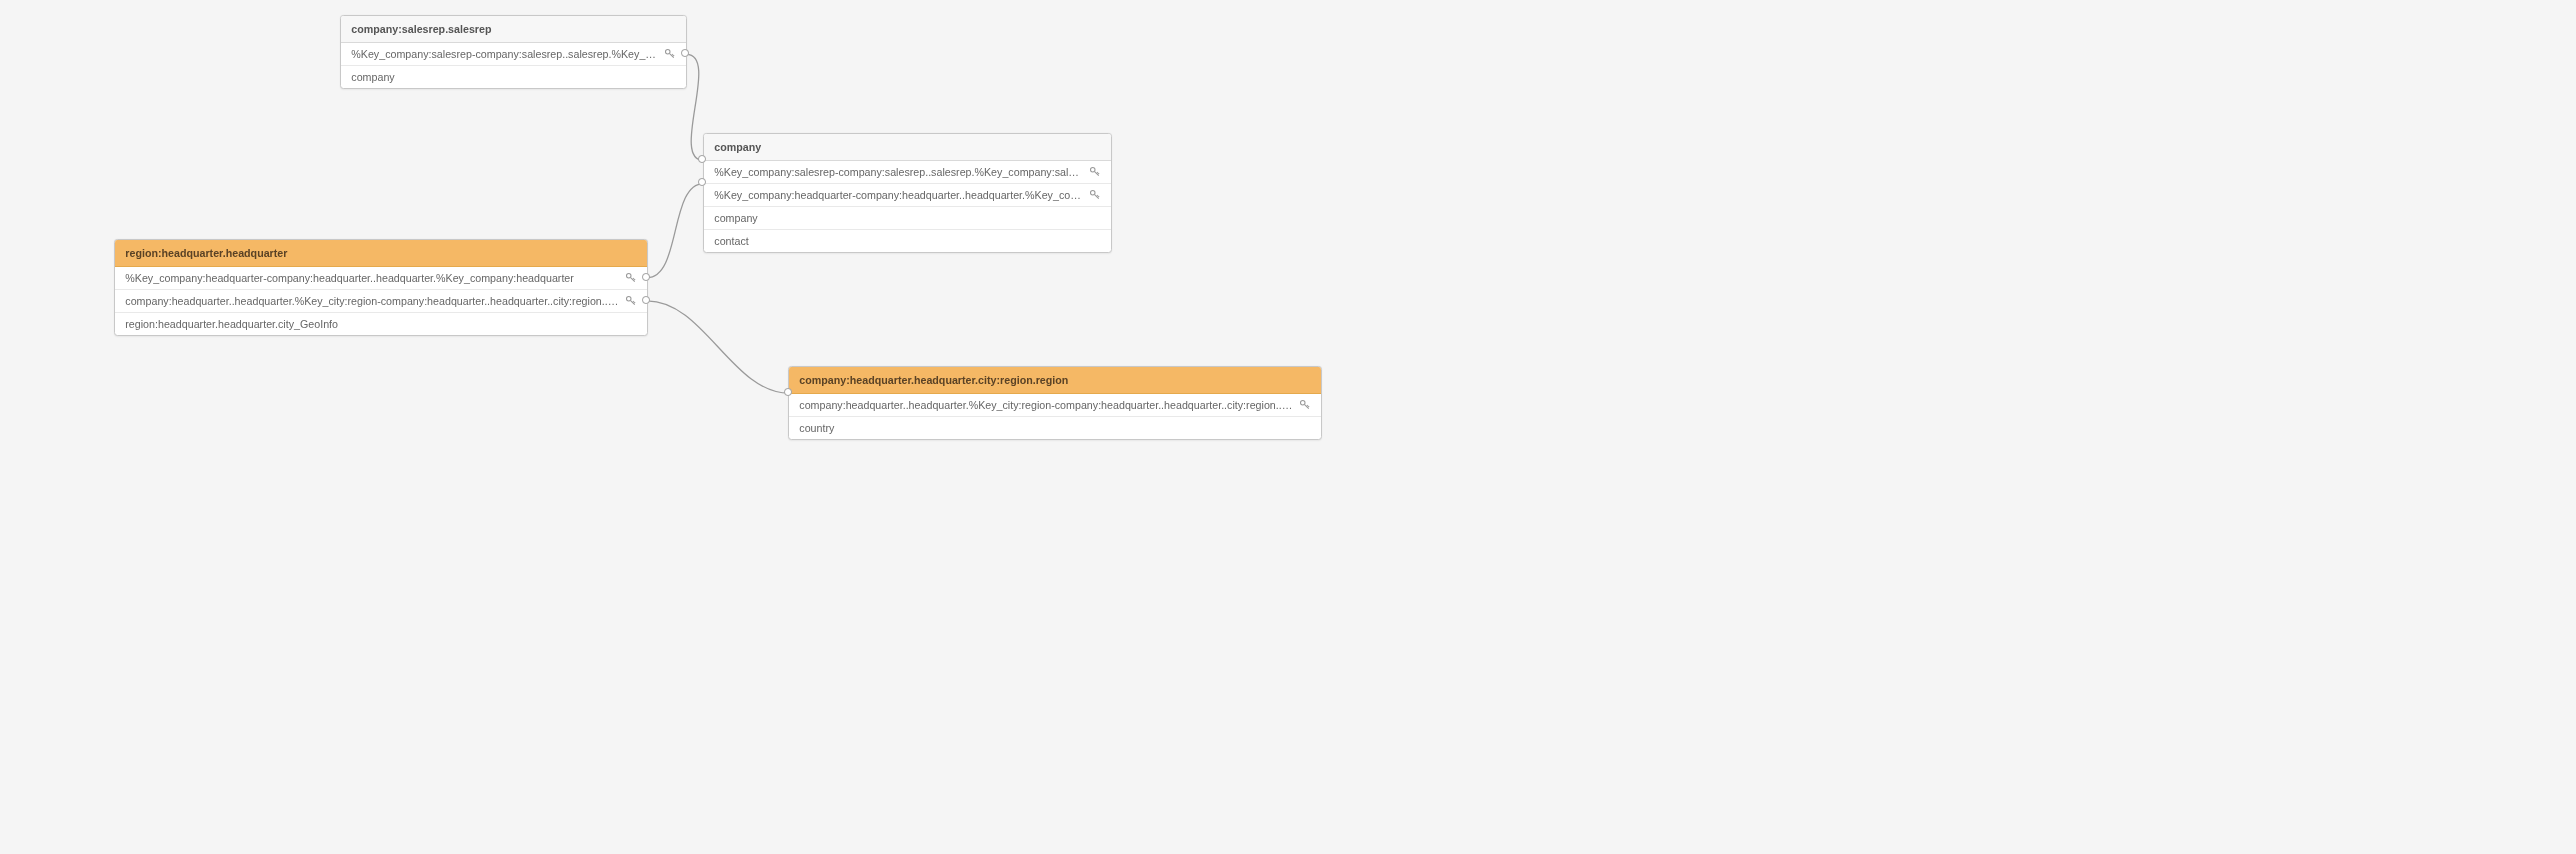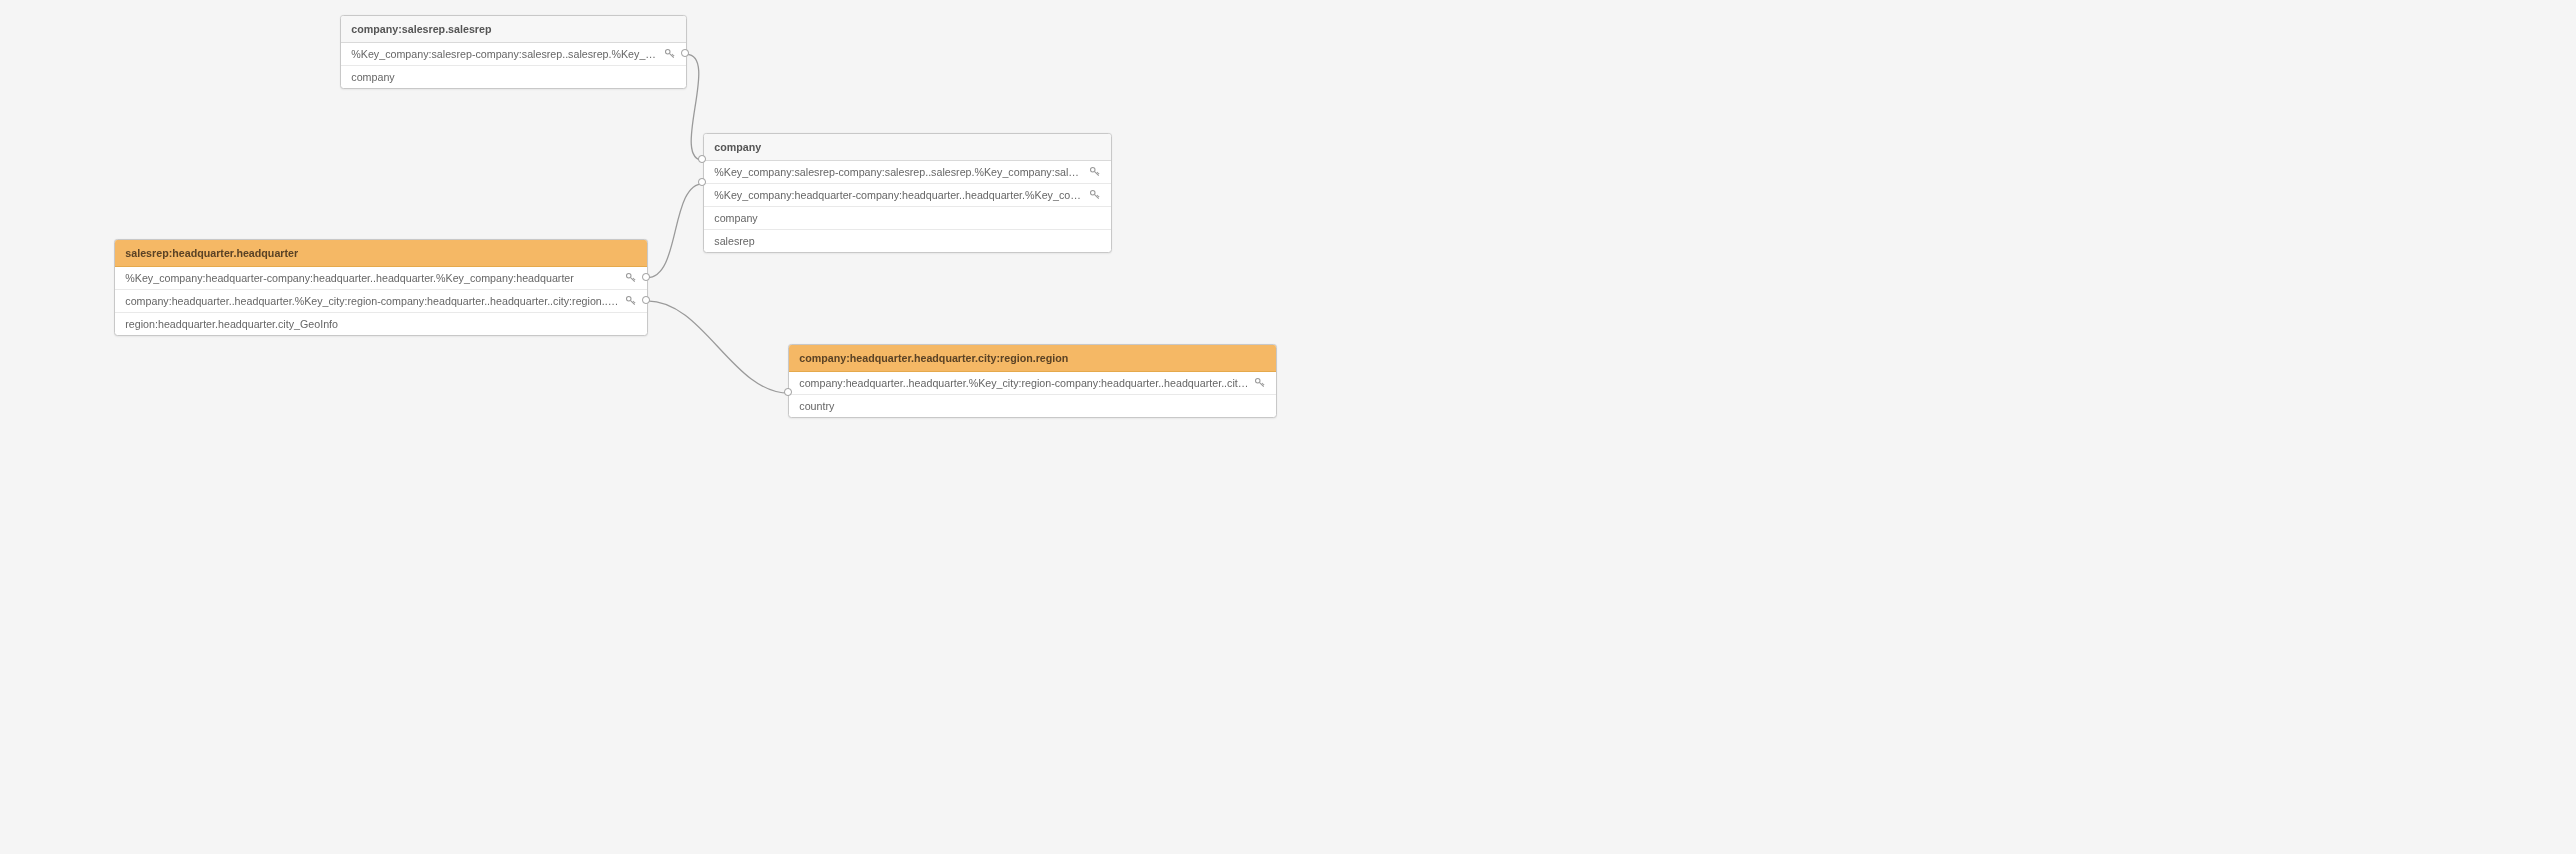--- a/index.html
+++ b/index.html
@@ -124,27 +124,27 @@
         <svg viewBox="0 0 16 16" fill="none" stroke="#999" stroke-width="1.4">
             <circle cx="5" cy="5" r="3"></circle>
             <path d="M7.5 7.5 L13 13 M10 10 L12 8 M11.5 11.5 L13.5 9.5"></path>
           </svg>
       </span>
     </div>
     <div class="row" id="company-r2">
       <span class="label">company</span>
     </div>
     <div class="row" id="company-r3">
-      <span class="label">salesrep</span>
+      <span class="label">contact</span>
     </div>
   </div>
 
   <div class="table-box" id="tbl-headquarter" style="left: 114px; top: 239px; width: 534px;">
     <div class="table-header highlight">
-      <span>salesrep:headquarter.headquarter</span>
+      <span>region:headquarter.headquarter</span>
     </div>
     <div class="row" id="headquarter-r0">
       <span class="label">%Key_company:headquarter-company:headquarter..headquarter.%Key_company:headquarter</span>
       <span class="key-icon">
         <svg viewBox="0 0 16 16" fill="none" stroke="#999" stroke-width="1.4">
             <circle cx="5" cy="5" r="3"></circle>
             <path d="M7.5 7.5 L13 13 M10 10 L12 8 M11.5 11.5 L13.5 9.5"></path>
           </svg>
       </span>
     </div>
@@ -155,21 +155,21 @@
             <circle cx="5" cy="5" r="3"></circle>
             <path d="M7.5 7.5 L13 13 M10 10 L12 8 M11.5 11.5 L13.5 9.5"></path>
           </svg>
       </span>
     </div>
     <div class="row" id="headquarter-r5">
       <span class="label">region:headquarter.headquarter.city_GeoInfo</span>
     </div>
   </div>
 
-  <div class="table-box" id="tbl-region" style="left: 788px; top: 344px; width: 489px;">
+  <div class="table-box" id="tbl-region" style="left: 788px; top: 366px; width: 534px;">
     <div class="table-header highlight">
       <span>company:headquarter.headquarter.city:region.region</span>
     </div>
     <div class="row" id="region-r0">
       <span class="label">company:headquarter..headquarter.%Key_city:region-company:headquarter..headquarter..city:region..region.%Key_city:region</span>
       <span class="key-icon">
         <svg viewBox="0 0 16 16" fill="none" stroke="#999" stroke-width="1.4">
             <circle cx="5" cy="5" r="3"></circle>
             <path d="M7.5 7.5 L13 13 M10 10 L12 8 M11.5 11.5 L13.5 9.5"></path>
           </svg>

